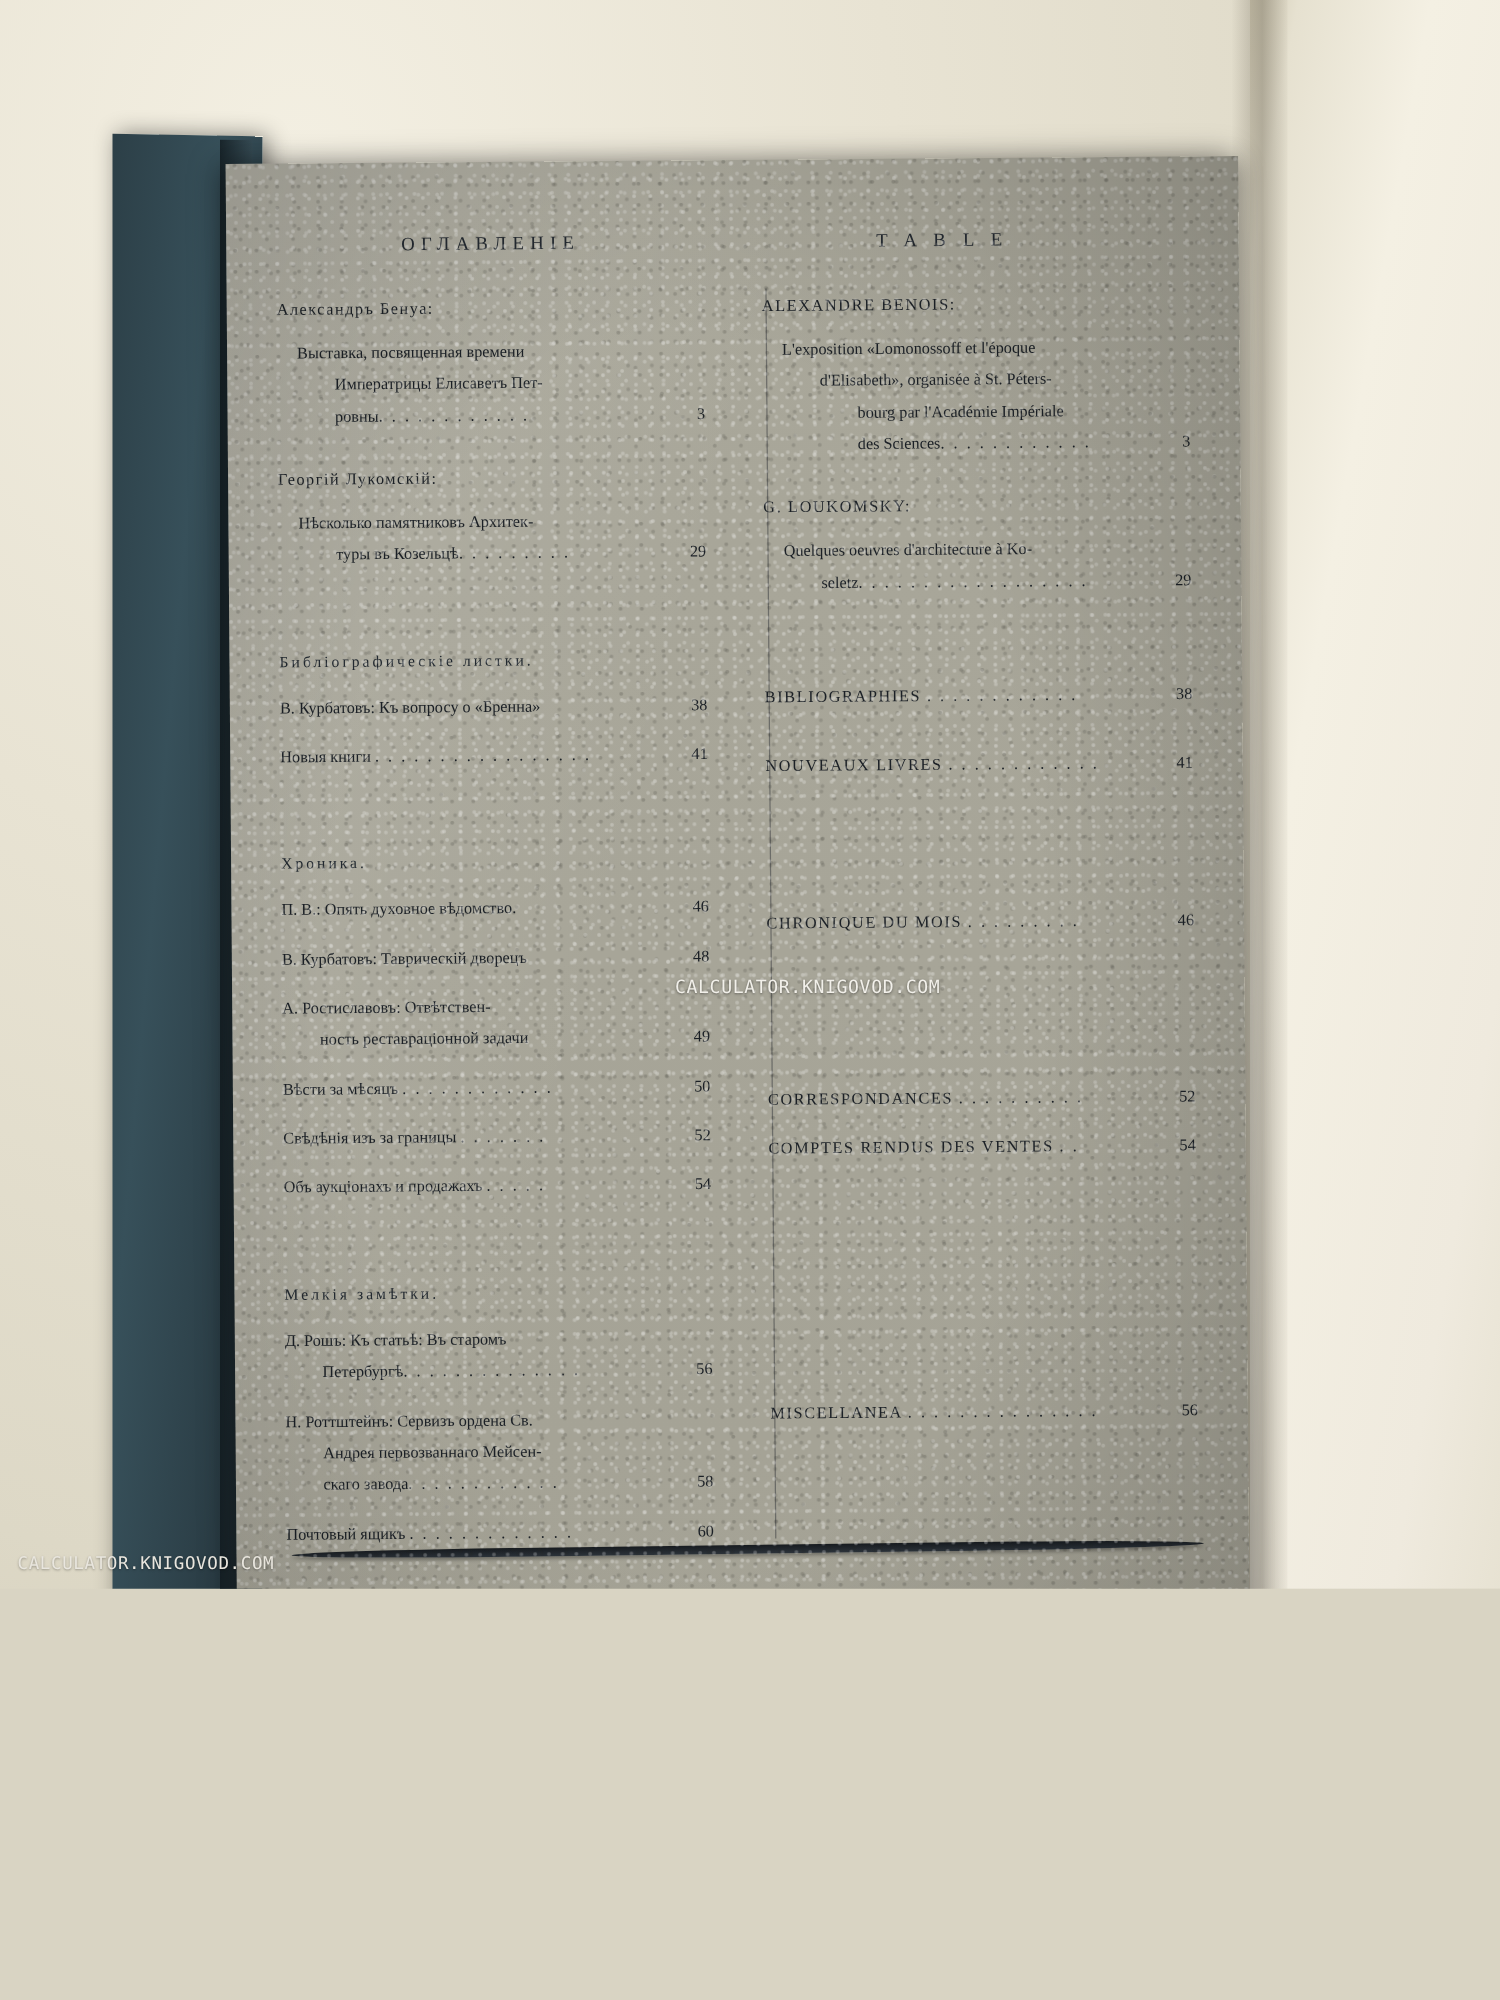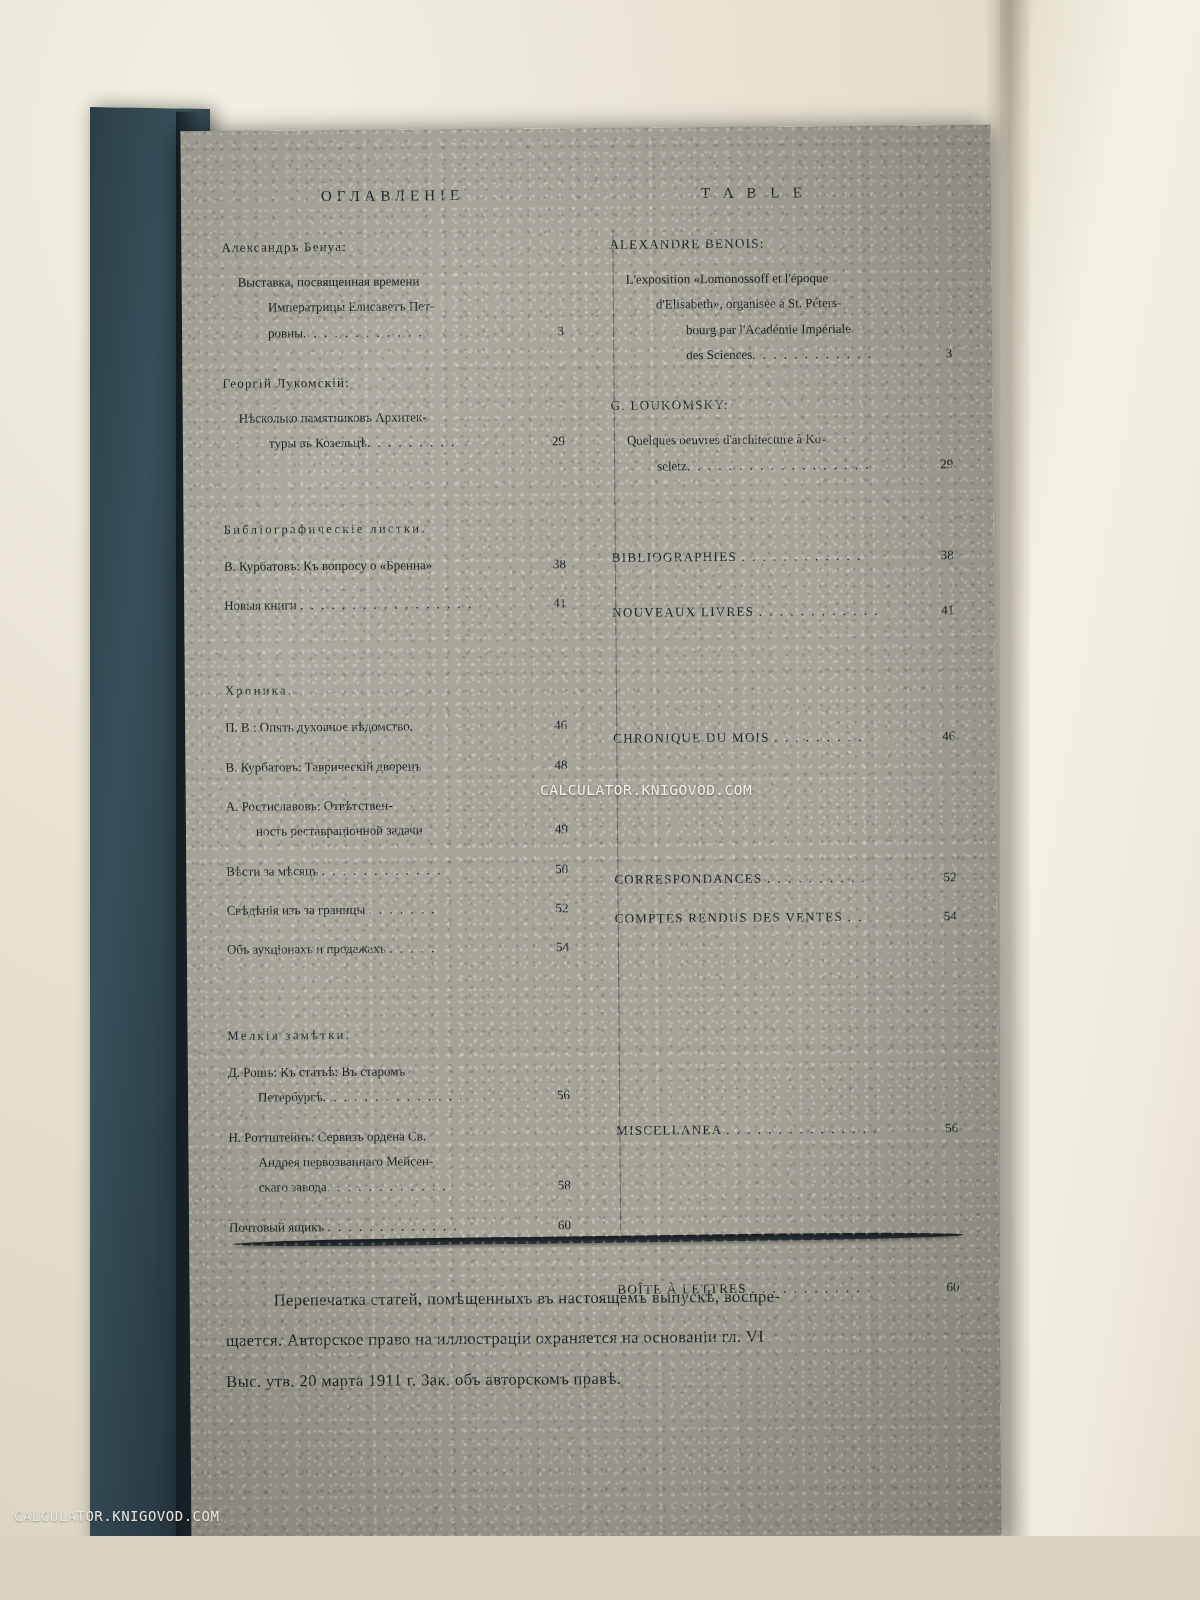--- a/index.html
+++ b/index.html
@@ -12,21 +12,21 @@
     width: 1200px;
     height: 1600px;
     overflow: hidden;
     font-family: "Liberation Serif", serif;
   }
 
   
   .photo {
     position: relative;
     width: 1200px;
-    height: 1536px;
+    height: 1271px;
     background:
       radial-gradient(ellipse at 20% 10%, #f3efe2 0%, #e8e3d3 35%, #ddd8c6 70%, #cfc9b5 100%);
     overflow: hidden;
   }
   
   .right-leaf {
     position: absolute;
     left: 1000px; top: 0;
     width: 200px; height: 1600px;
     background: linear-gradient(100deg,#cfc8b2 0%, #e6e1d0 8%, #f4f0e3 30%, #efeade 70%, #e2ddcb 100%);

